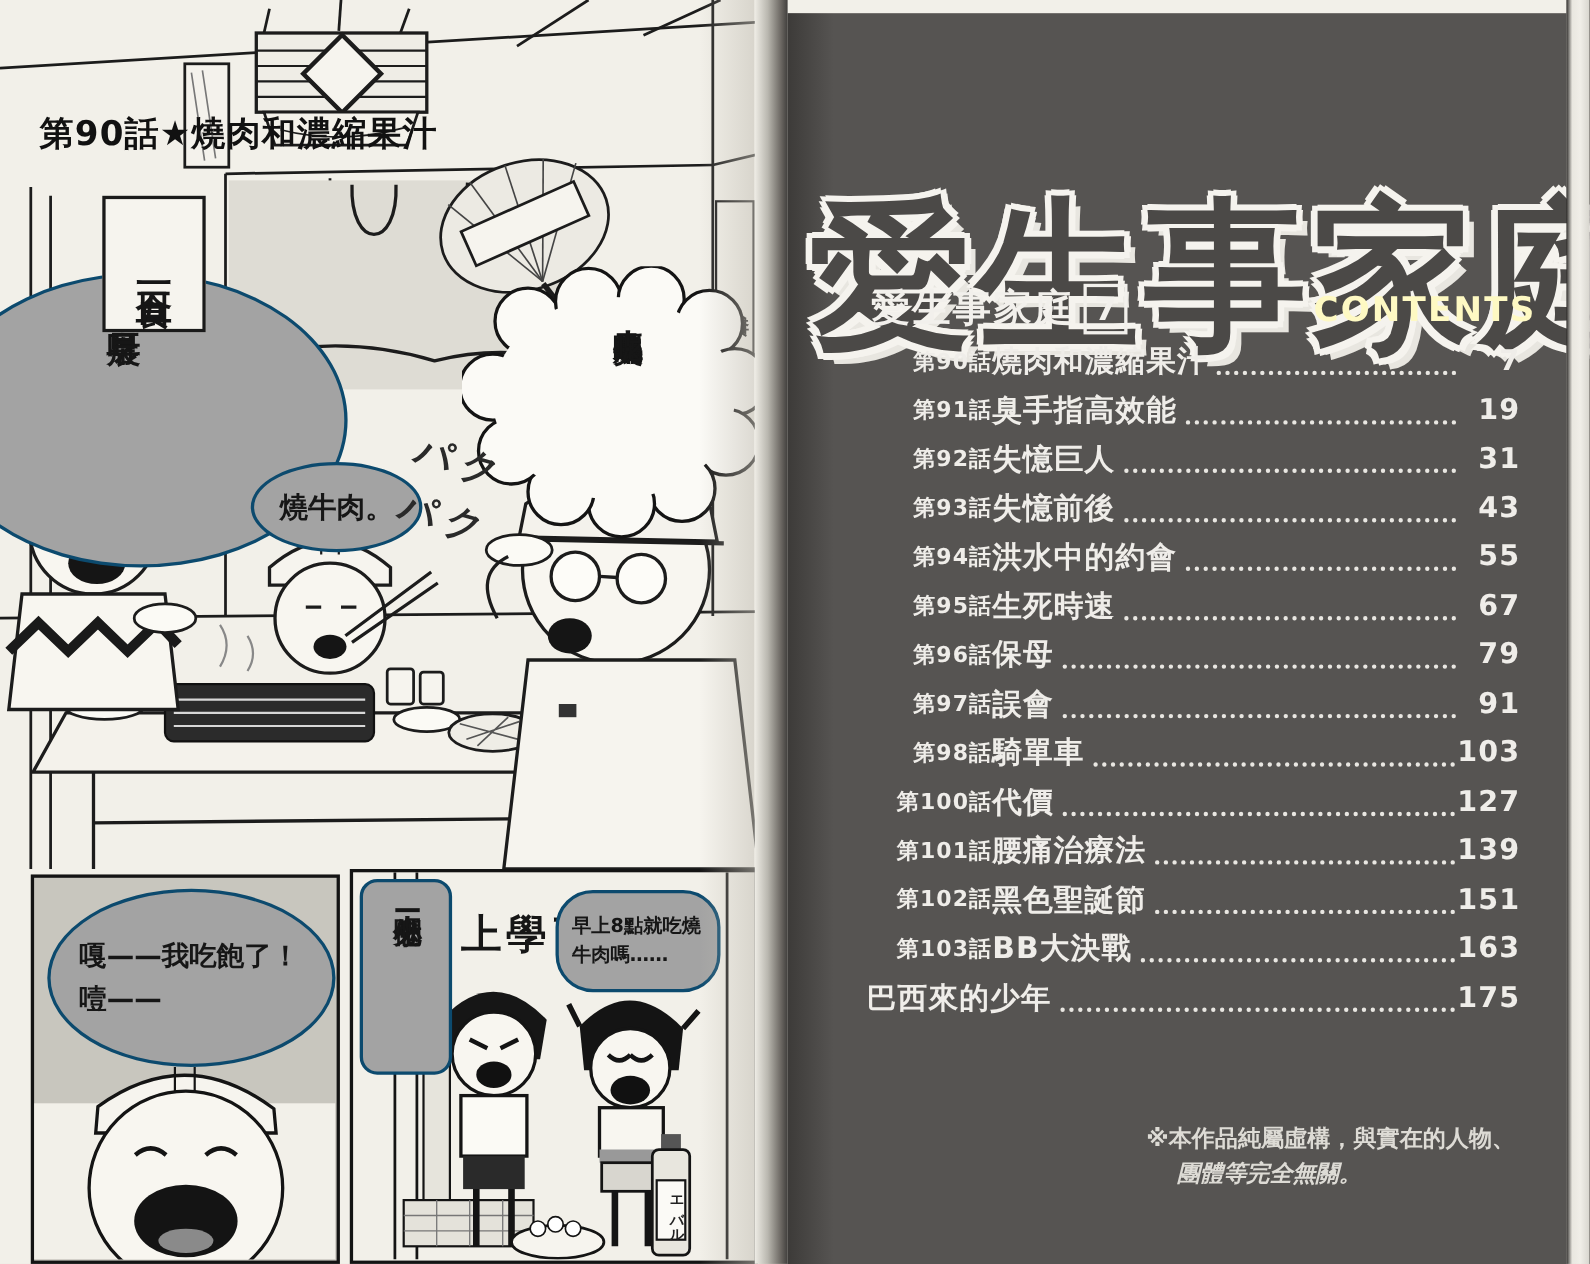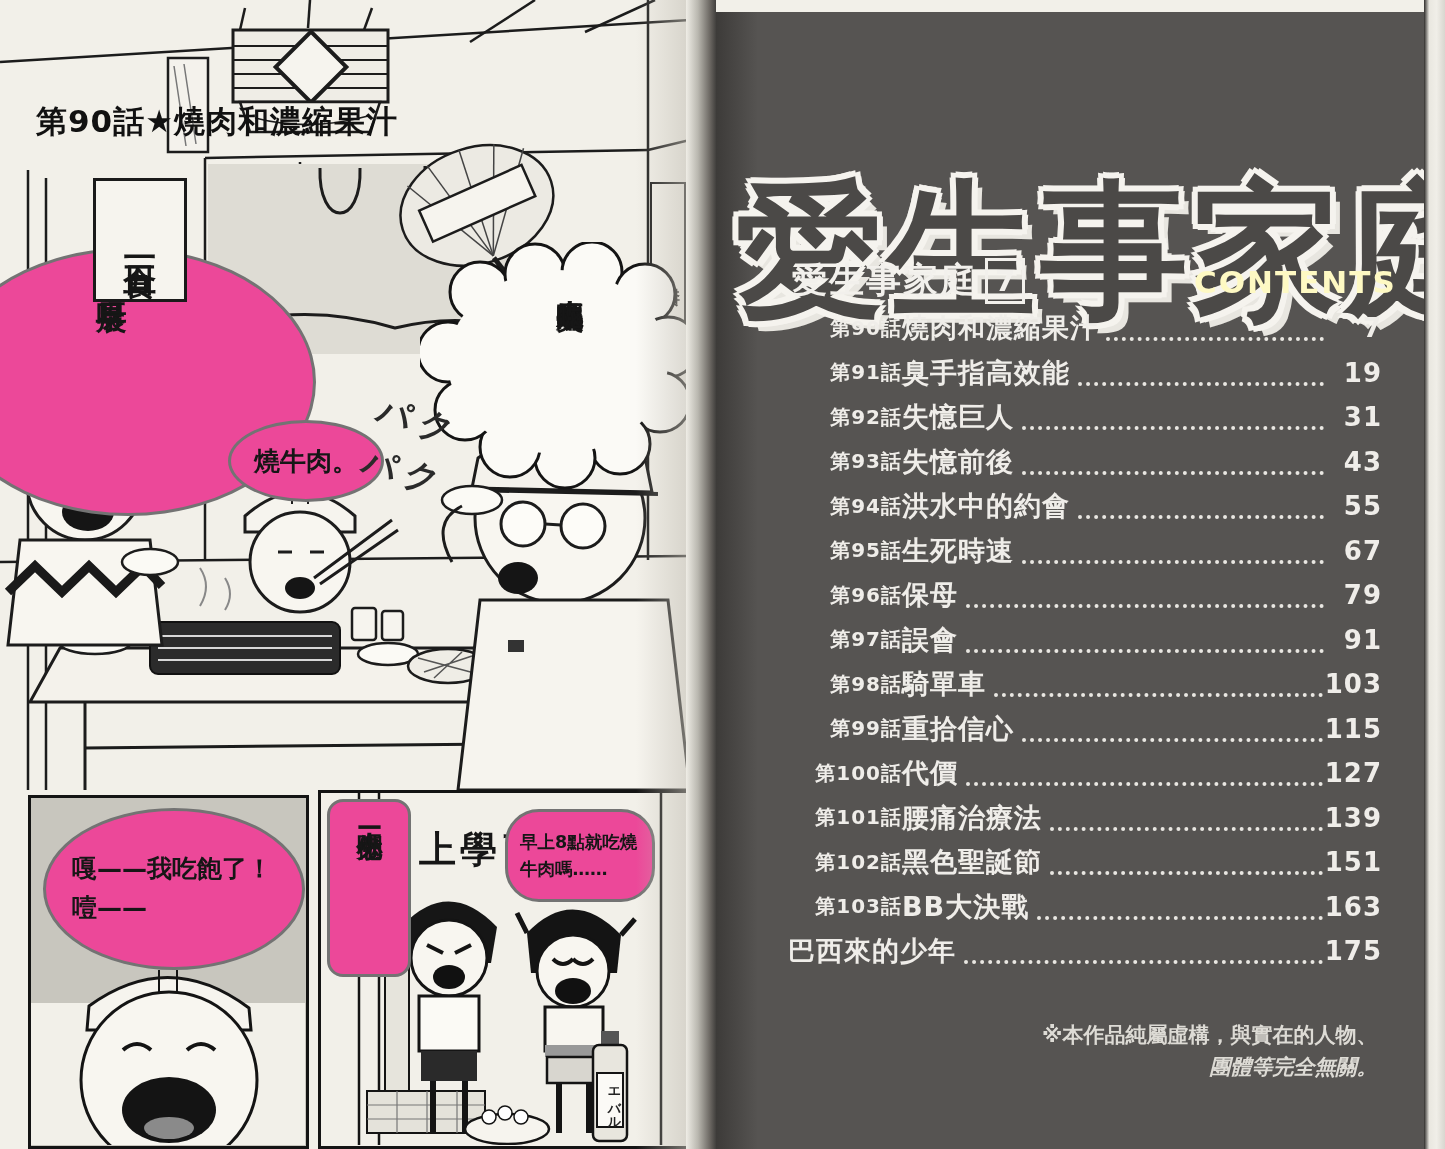--- a/index.html
+++ b/index.html
@@ -14,21 +14,21 @@
   .panel svg{position:absolute;left:0;top:0;}
   .chapter-title{position:absolute;left:36px;top:101px;font-size:31px;font-weight:bold;
       color:#111;letter-spacing:1px;white-space:nowrap;}
   .vtext{writing-mode:vertical-rl;text-orientation:mixed;color:#161616;}
   .plaque{position:absolute;left:93px;top:178px;width:88px;height:118px;border:3px solid #1a1a1a;
       background:#f6f4ee;display:flex;align-items:center;justify-content:center;
       font-size:33px;font-weight:bold;line-height:1.2;}
   .poster{position:absolute;left:650px;top:182px;width:36px;height:178px;border:2.5px solid #1a1a1a;
       background:#f3f1ea;display:flex;align-items:flex-start;justify-content:center;
       font-size:17px;font-weight:bold;padding-top:8px;box-sizing:border-box;}
-  .bubble{position:absolute;background:#ec4899;border:3px solid #737373;color:#161616;}
+  .bubble{position:absolute;background:#a3a3a3;border:3px solid #0c4a6e;color:#161616;}
   .bubble-morning{left:-60px;top:248px;width:370px;height:262px;border-radius:50%;}
   .bubble-morning-text{position:absolute;left:92px;top:278px;height:215px;font-size:31px;
       font-weight:bold;line-height:1.25;}
   .bubble-yakiniku{left:228px;top:420px;width:150px;height:76px;border-radius:50%;
       display:flex;align-items:center;justify-content:center;font-size:26px;font-weight:bold;}
   .cloud-text{position:absolute;left:458px;top:282px;width:130px;height:132px;font-size:27px;
       font-weight:bold;line-height:1.35;}
   .sfx{position:absolute;left:368px;top:398px;width:116px;font-size:35px;font-weight:bold;
       color:#2a2a2a;transform:rotate(16deg);letter-spacing:8px;line-height:1.5;}
   .bubble-full{left:12px;top:10px;width:262px;height:162px;border-radius:50%;
@@ -68,21 +68,21 @@
       display:flex;align-items:center;justify-content:center;font-size:29px;}
   .contents-label{position:absolute;left:478px;top:252px;font-size:31px;font-weight:bold;
       color:#fef9c3;letter-spacing:2px;}
   .toc{position:absolute;left:72px;top:294px;width:594px;}
   .toc-row{display:flex;align-items:center;height:44.5px;color:#efede9;font-weight:bold;}
   .toc-chapter{min-width:114px;font-size:20px;letter-spacing:1px;text-align:right;}
   .toc-title{font-size:27px;letter-spacing:1px;white-space:nowrap;}
   .toc-dots{flex:1;height:30px;border-bottom:4px dotted #e9e7e2;margin:0 2px 8px 8px;min-width:30px;}
   .toc-page{min-width:56px;text-align:right;font-size:26px;letter-spacing:1px;}
   .disclaimer{position:absolute;left:326px;top:1008px;font-size:21px;color:#dddbd5;
-      line-height:1.5;font-weight:bold;text-align:right;}
+      line-height:1.5;font-weight:bold;}
   .disclaimer .l2{padding-left:28px;font-style:italic;}
 </style>
 </head>
 <body>
 
 <div class="stage">
 
   <div class="page-left">
 
     <div class="panel panel-top">
@@ -335,26 +335,20 @@
     <span class="toc-dots"></span>
     <span class="toc-page">91</span>
   </div>
         <div class="toc-row">
     <span class="toc-chapter">第98話</span>
     <span class="toc-title">騎單車</span>
     <span class="toc-dots"></span>
     <span class="toc-page">103</span>
   </div>
         <div class="toc-row">
-    <span class="toc-chapter">第99話</span>
-    <span class="toc-title">重拾信心</span>
-    <span class="toc-dots"></span>
-    <span class="toc-page">115</span>
-  </div>
-        <div class="toc-row">
     <span class="toc-chapter">第100話</span>
     <span class="toc-title">代價</span>
     <span class="toc-dots"></span>
     <span class="toc-page">127</span>
   </div>
         <div class="toc-row">
     <span class="toc-chapter">第101話</span>
     <span class="toc-title">腰痛治療法</span>
     <span class="toc-dots"></span>
     <span class="toc-page">139</span>

